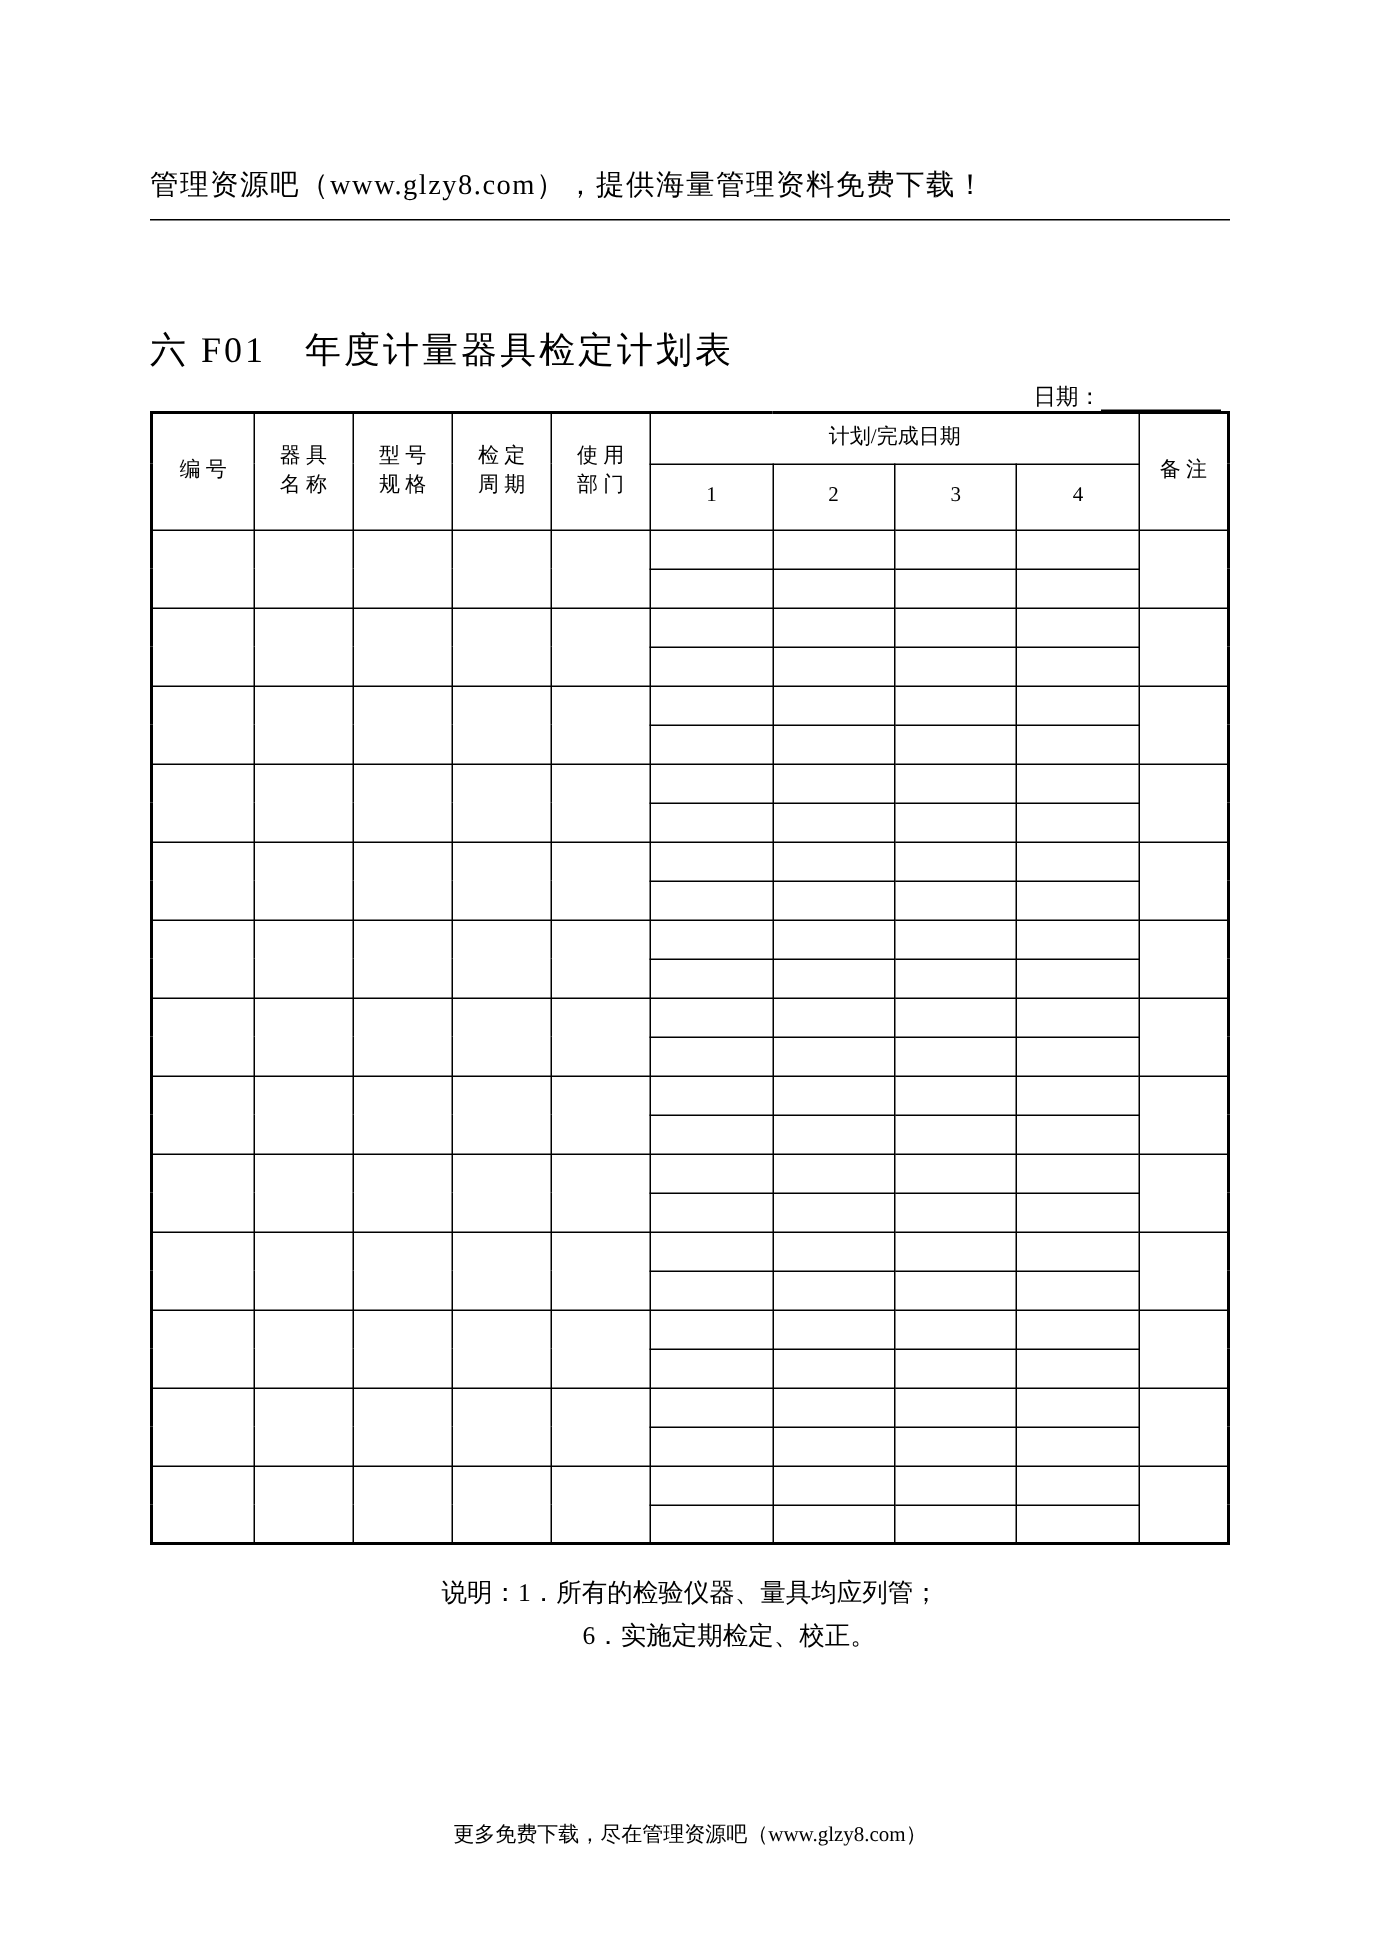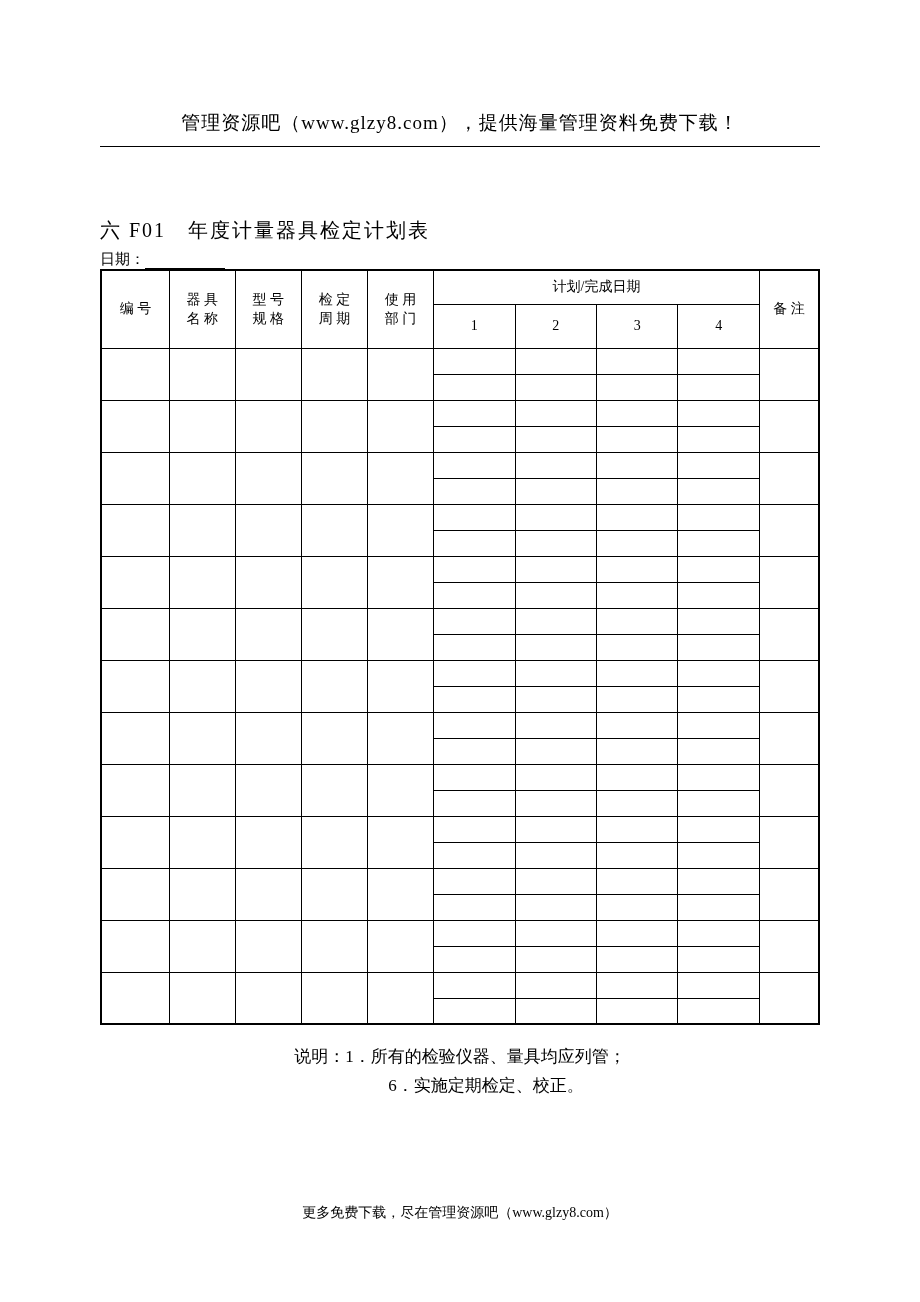--- a/index.html
+++ b/index.html
@@ -11,33 +11,33 @@
     width: 920px;
   }
   .page {
     width: 920px;
     padding: 110px 100px 60px 100px;
     position: relative;
     min-height: 1302px;
   }
   .header-line {
     font-size: 19px;
-    text-align: center;
+    text-align: left;
     letter-spacing: 1px;
     padding-bottom: 10px;
     border-bottom: 1.5px solid #000;
     margin: 0 0 70px 0;
   }
   .title {
-    font-size: 20px;
+    font-size: 24px;
     letter-spacing: 2px;
     margin-bottom: 6px;
   }
   .date-row {
-    text-align: left;
+    text-align: right;
     font-size: 15px;
     padding-right: 6px;
   }
   .date-blank {
     display: inline-block;
     border-bottom: 1px solid #000;
     width: 80px;
     vertical-align: bottom;
   }
   table.form {
@@ -72,21 +72,21 @@
     margin-top: 18px;
     font-size: 17px;
     line-height: 1.7;
     text-align: center;
   }
   .notes .indent {
     padding-left: 52px;
   }
   .footer {
     position: absolute;
-    bottom: 80px;
+    bottom: 70px;
     left: 0;
     width: 920px;
     text-align: center;
     font-size: 14px;
   }
 </style>
 </head>
 <body>
 
 <div class="page">

